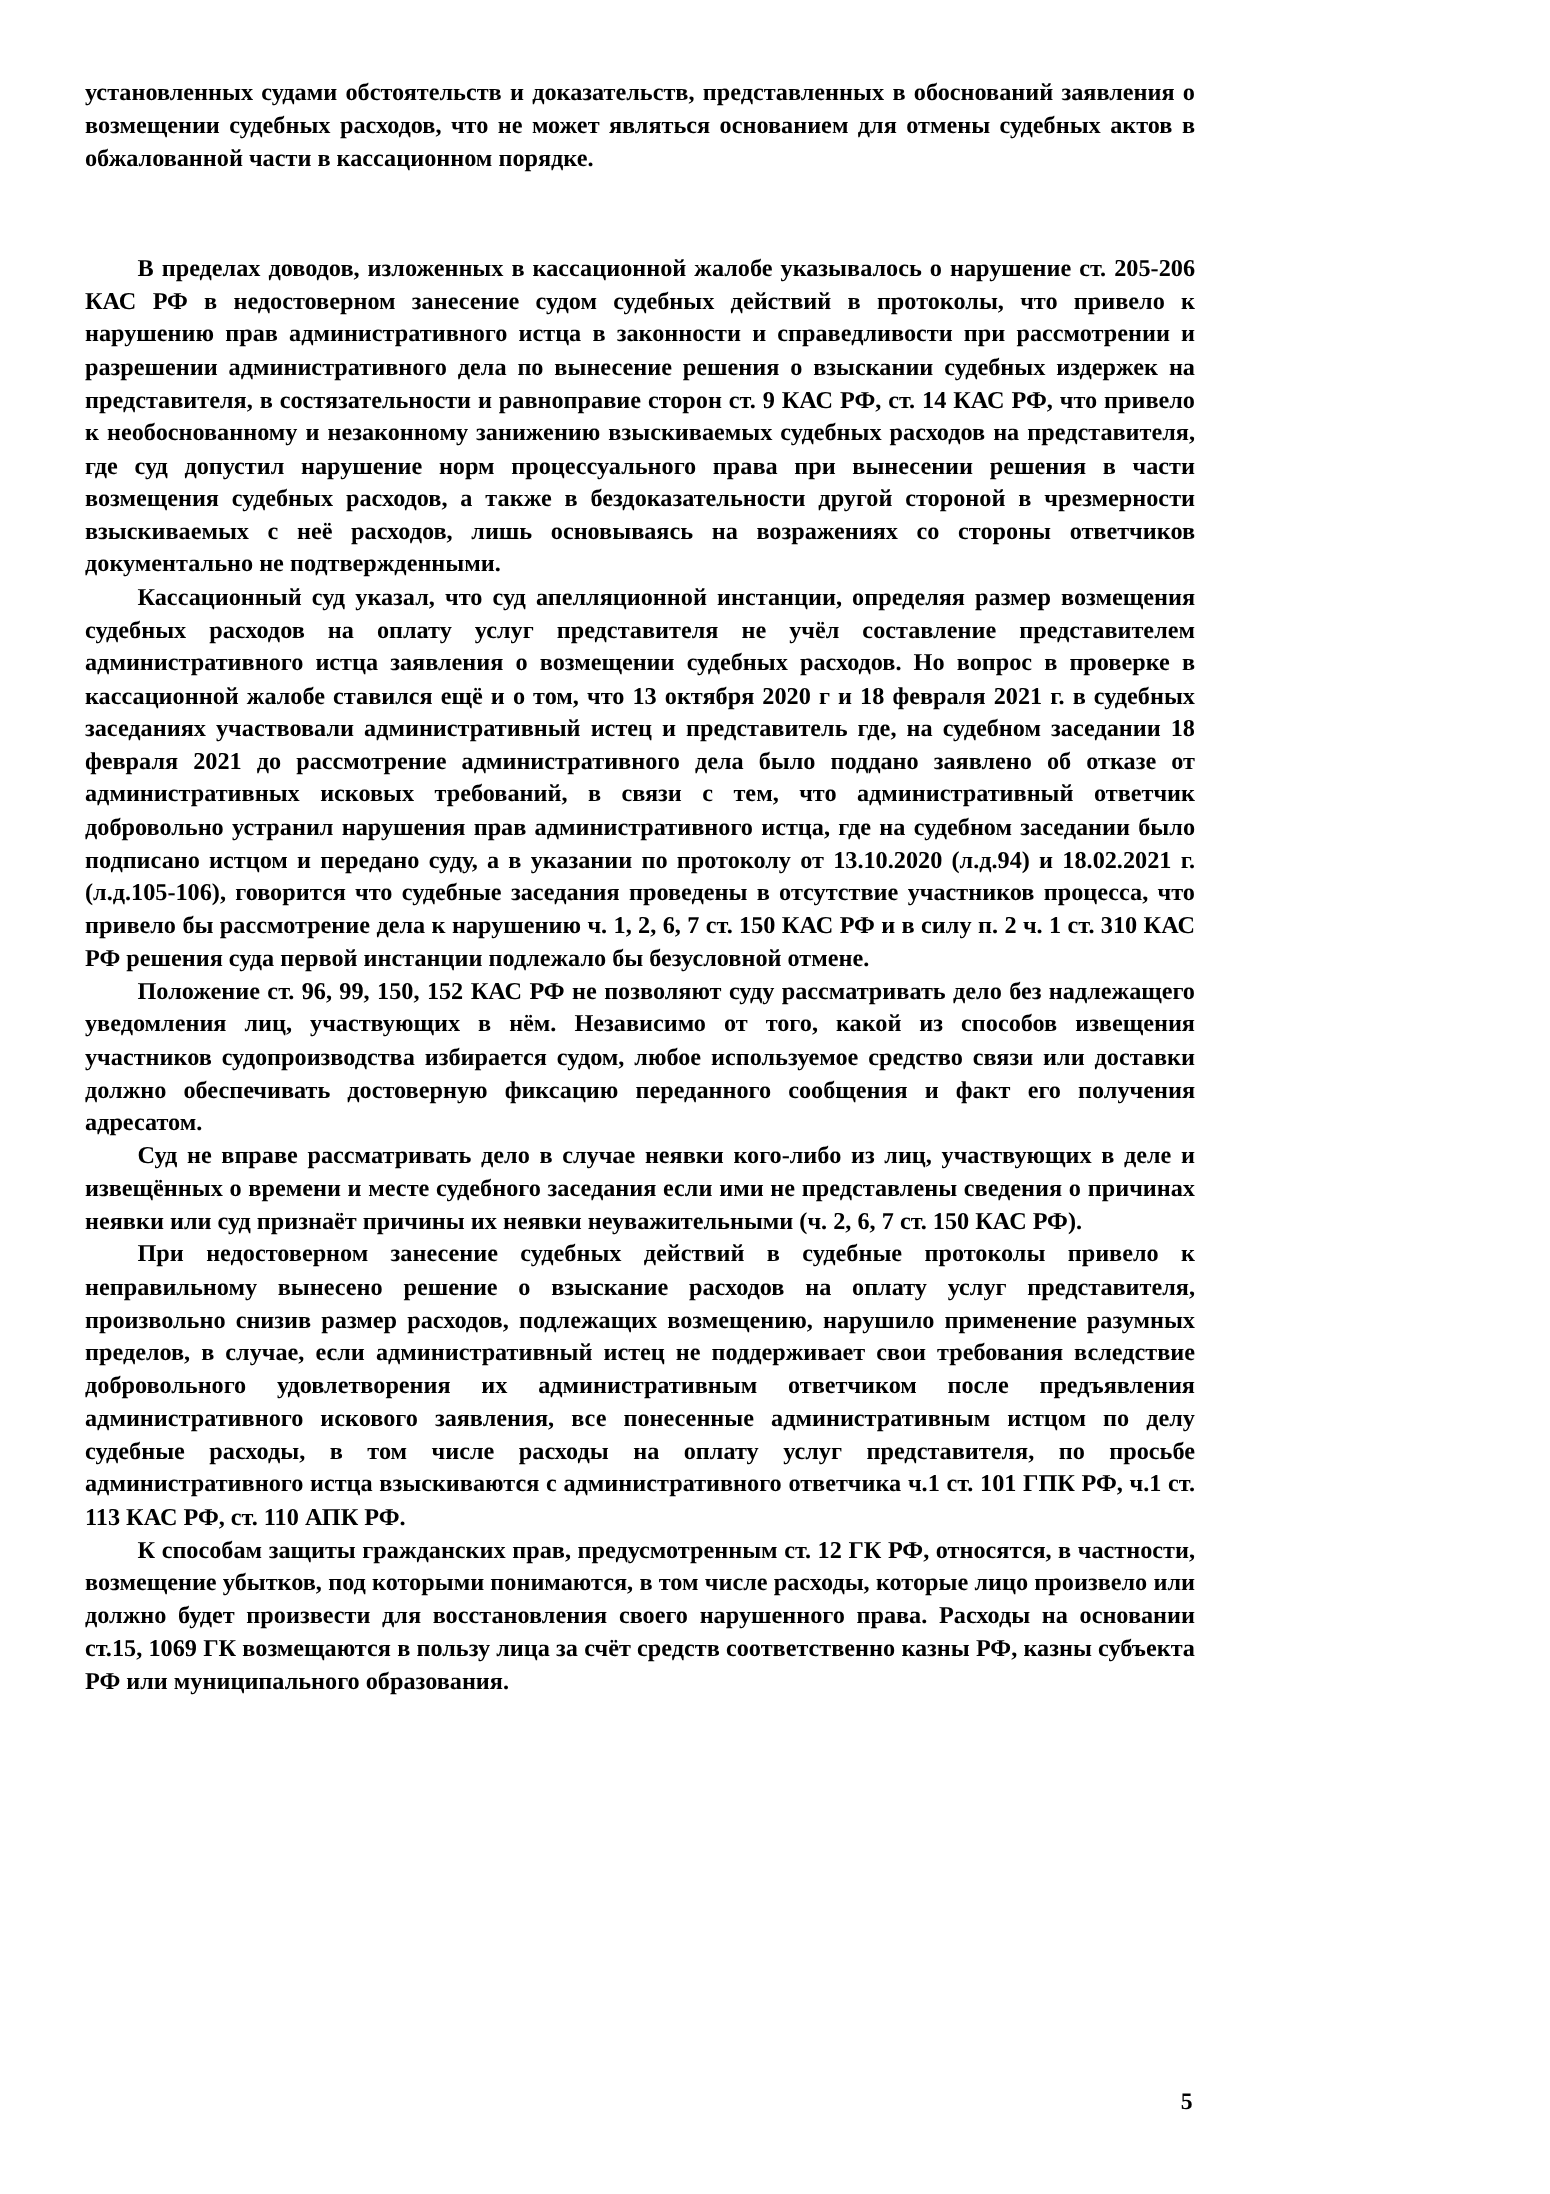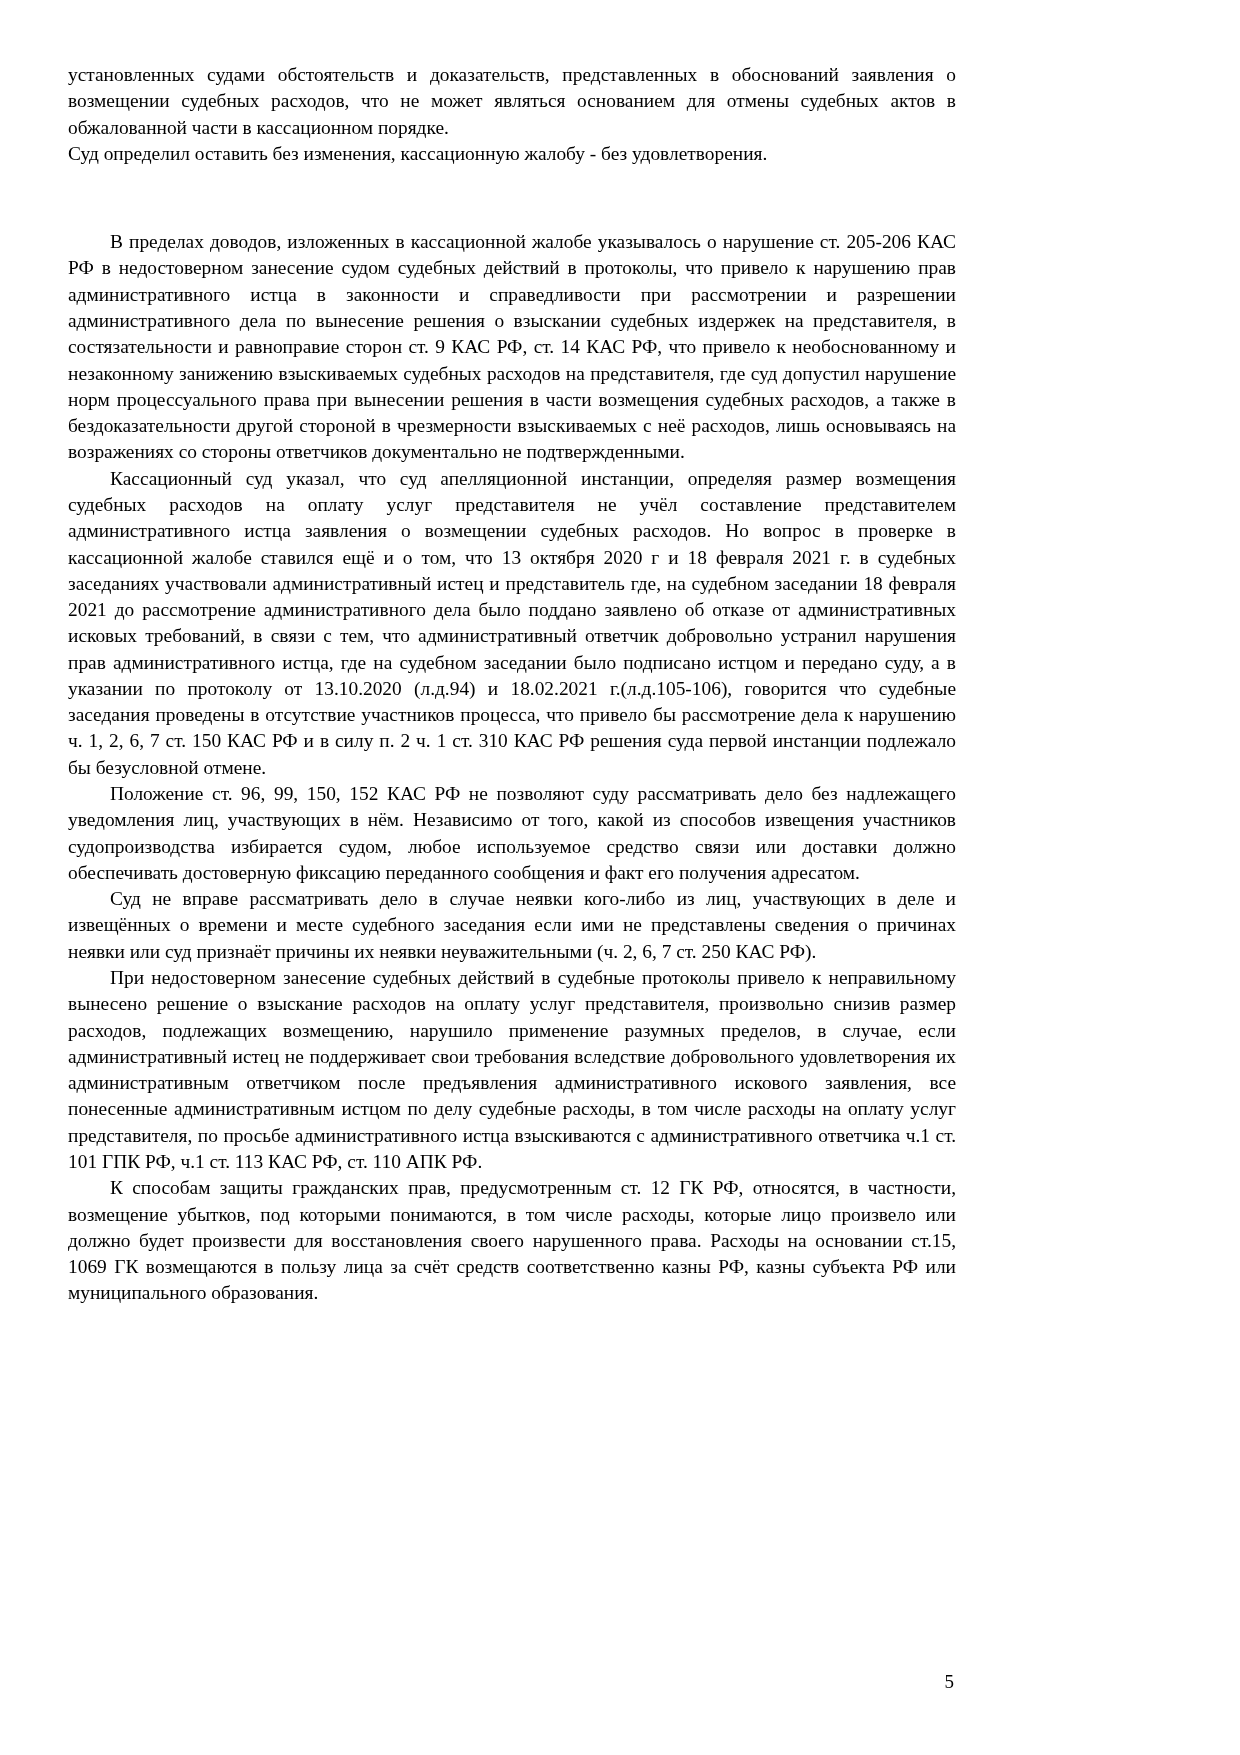--- a/index.html
+++ b/index.html
@@ -12,20 +12,21 @@
     min-height: 1755px;
     font-family: "Liberation Serif", "DejaVu Serif", serif;
     color: #000000;
   }
   .page {
     position: relative;
     width: 1024px;
     min-height: 1755px;
     box-sizing: border-box;
     padding: 62px 68px 60px 68px;
+    font-weight: bold;
   }
   .doc-body {
     font-size: 19.4px;
     line-height: 1.355;
     text-align: justify;
     text-justify: inter-word;
   }
   p {
     margin: 0;
   }
@@ -45,32 +46,31 @@
 </style>
 </head>
 <body>
 
 <div class="page">
 
   <div class="doc-body">
 
     <p>установленных судами обстоятельств и доказательств, представленных в обоснований заявления о возмещении судебных расходов, что не может являться основанием для отмены судебных актов в обжалованной части в кассационном порядке.</p>
 
-    <p>Суд определил оставить без изменения, кассационную жалобу - без удовлетворения.</p>
 
     <div class="spacer-lg"></div>
 
     <p class="indent">В пределах доводов, изложенных в кассационной жалобе указывалось о нарушение ст. 205-206 КАС РФ в недостоверном занесение судом судебных действий в протоколы, что привело к нарушению прав административного истца в законности и справедливости при рассмотрении и разрешении административного дела по вынесение решения о взыскании судебных издержек на представителя, в состязательности и равноправие сторон ст. 9 КАС РФ, ст. 14 КАС РФ, что привело к необоснованному и незаконному занижению взыскиваемых судебных расходов на представителя, где суд допустил нарушение норм процессуального права при вынесении решения в части возмещения судебных расходов, а также в бездоказательности другой стороной в чрезмерности взыскиваемых с неё расходов, лишь основываясь на возражениях со стороны ответчиков документально не подтвержденными.</p>
 
     <p class="indent">Кассационный суд указал, что суд апелляционной инстанции, определяя размер возмещения судебных расходов на оплату услуг представителя не учёл составление представителем административного истца заявления о возмещении судебных расходов. Но вопрос в проверке в кассационной жалобе ставился ещё и о том, что 13 октября 2020 г и 18 февраля 2021 г. в судебных заседаниях участвовали административный истец и представитель где, на судебном заседании 18 февраля 2021 до рассмотрение административного дела было поддано заявлено об отказе от административных исковых требований, в связи с тем, что административный ответчик добровольно устранил нарушения прав административного истца, где на судебном заседании было подписано истцом и передано суду, а в указании по протоколу от 13.10.2020 (л.д.94) и 18.02.2021 г.(л.д.105-106), говорится что судебные заседания проведены в отсутствие участников процесса, что привело бы рассмотрение дела к нарушению ч. 1, 2, 6, 7 ст. 150 КАС РФ и в силу п. 2 ч. 1 ст. 310 КАС РФ решения суда первой инстанции подлежало бы безусловной отмене.</p>
 
     <p class="indent">Положение ст. 96, 99, 150, 152 КАС РФ не позволяют суду рассматривать дело без надлежащего уведомления лиц, участвующих в нём. Независимо от того, какой из способов извещения участников судопроизводства избирается судом, любое используемое средство связи или доставки должно обеспечивать достоверную фиксацию переданного сообщения и факт его получения адресатом.</p>
 
 
-    <p class="indent">Суд не вправе рассматривать дело в случае неявки кого-либо из лиц, участвующих в деле и извещённых о времени и месте судебного заседания если ими не представлены сведения о причинах неявки или суд признаёт причины их неявки неуважительными (ч. 2, 6, 7 ст. 250 КАС РФ).</p>
+    <p class="indent">Суд не вправе рассматривать дело в случае неявки кого-либо из лиц, участвующих в деле и извещённых о времени и месте судебного заседания если ими не представлены сведения о причинах неявки или суд признаёт причины их неявки неуважительными (ч. 2, 6, 7 ст. 150 КАС РФ).</p>
 
     <p class="indent">При недостоверном занесение судебных действий в судебные протоколы привело к неправильному вынесено решение о взыскание расходов на оплату услуг представителя, произвольно снизив размер расходов, подлежащих возмещению, нарушило применение разумных пределов, в случае, если административный истец не поддерживает свои требования вследствие добровольного удовлетворения их административным ответчиком после предъявления административного искового заявления, все понесенные административным истцом по делу судебные расходы, в том числе расходы на оплату услуг представителя, по просьбе административного истца взыскиваются с административного ответчика ч.1 ст. 101 ГПК РФ, ч.1 ст. 113 КАС РФ, ст. 110 АПК РФ.</p>
 
     <p class="indent">К способам защиты гражданских прав, предусмотренным ст. 12 ГК РФ, относятся, в частности, возмещение убытков, под которыми понимаются, в том числе расходы, которые лицо произвело или должно будет произвести для восстановления своего нарушенного права.  Расходы на основании ст.15, 1069 ГК возмещаются в пользу лица за счёт средств соответственно казны РФ, казны субъекта РФ или муниципального образования.</p>
 
   </div>
 
   <div class="page-number">5</div>
 
 </div>

